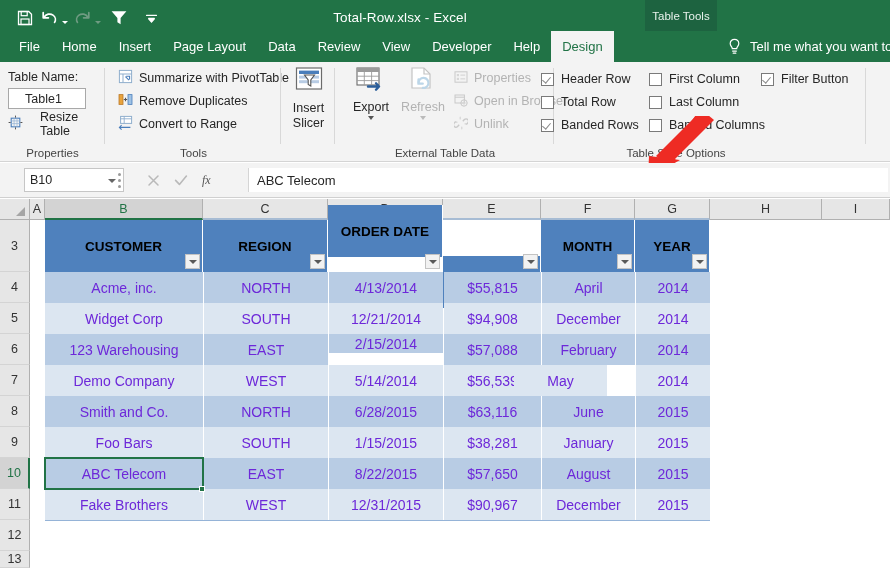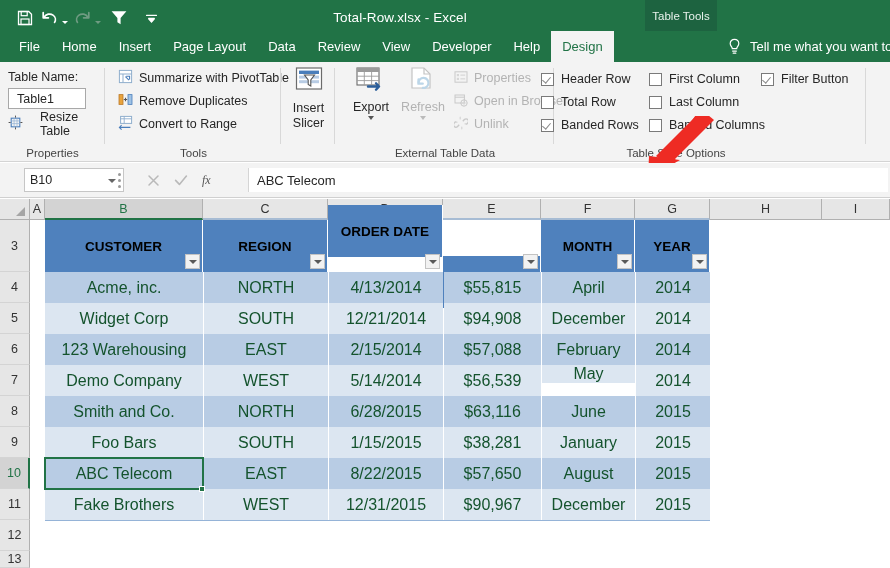--- a/index.html
+++ b/index.html
@@ -81,21 +81,21 @@
   .rsep {
     position: absolute; top: 6px; width: 1px; height: 76px; background: #d8d8d8;
   }
 
   
   #grp-properties { left: 0; width: 105px; }
   .lbl-tablename { position: absolute; left: 8px; top: 8px; font-size: 12.5px; color: #262626; }
   .tablename-input {
     position: absolute; left: 8px; top: 26px; width: 78px; height: 21px;
     background: #ffffff; border: 1px solid #a8a8a8;
-    font-size: 12.5px; color: #262626; padding: 0 8px;
+    font-size: 12.5px; color: #262626; padding: 0 16px;
     display: flex; align-items: center;
   }
   .resize-table {
     position: absolute; left: 8px; top: 52px; height: 20px;
     display: flex; align-items: center; gap: 17px; font-size: 12.5px; color: #262626;
   }
 
   
   #grp-tools { left: 106px; width: 175px; }
   .tool-item {
@@ -209,21 +209,21 @@
     background: #e6e6e6;
     border-right: 1px solid #b0b0b0; border-bottom: 1px solid #d4d4d4;
     display: flex; align-items: center; justify-content: center;
     font-size: 12.5px; color: #333333;
   }
   .rowhead.sel { background: #d3d3d3; color: #217346; border-right: 2px solid #217346; }
 
   .cell {
     position: absolute;
     display: flex; align-items: center; justify-content: center;
-    font-size: 16px; color: #14532d;
+    font-size: 14px; color: #6d28d9;
     overflow: hidden; white-space: nowrap;
   }
   .cell.hdr {
     background: #4f81bd; font-weight: bold; font-size: 13.5px; color: #000000;
     border-right: 1px solid #ffffff;
   }
   .cell.band-a { background: #b8cce4; }
   .cell.band-b { background: #dce6f1; }
 
   .filter-btn {
@@ -589,30 +589,30 @@
 
     <div class="cell band-b" style="left:45px;  top:104px; width:158px; height:31px;">Widget Corp</div>
     <div class="cell band-b" style="left:204px; top:104px; width:124px; height:31px;">SOUTH</div>
     <div class="cell band-b" style="left:329px; top:104px; width:114px; height:31px;">12/21/2014</div>
     <div class="cell band-b" style="left:444px; top:104px; width:97px;  height:31px;">$94,908</div>
     <div class="cell band-b" style="left:542px; top:104px; width:93px;  height:31px;">December</div>
     <div class="cell band-b" style="left:636px; top:104px; width:74px;  height:31px;">2014</div>
 
     <div class="cell band-a" style="left:45px;  top:135px; width:158px; height:31px;">123 Warehousing</div>
     <div class="cell band-a" style="left:204px; top:135px; width:124px; height:31px;">EAST</div>
-    <div class="cell band-a" style="left:329px; top:135px; width:114px; height:31px;">2/15/2014</div>
+    <div class="cell band-a" style="left:329px; top:135px; width:114px; height:19px;">2/15/2014</div>
     <div class="cell band-a" style="left:444px; top:135px; width:97px;  height:31px;">$57,088</div>
     <div class="cell band-a" style="left:542px; top:135px; width:93px;  height:31px;">February</div>
     <div class="cell band-a" style="left:636px; top:135px; width:74px;  height:31px;">2014</div>
 
     <div class="cell band-b" style="left:45px;  top:166px; width:158px; height:31px;">Demo Company</div>
     <div class="cell band-b" style="left:204px; top:166px; width:124px; height:31px;">WEST</div>
     <div class="cell band-b" style="left:329px; top:166px; width:114px; height:31px;">5/14/2014</div>
     <div class="cell band-b" style="left:444px; top:166px; width:97px;  height:31px;">$56,539</div>
-    <div class="cell band-b" style="left:542px; top:166px; width:93px;  height:18px;">May</div>
+    <div class="cell band-b" style="left:514px; top:166px; width:93px;  height:31px;">May</div>
     <div class="cell band-b" style="left:636px; top:166px; width:74px;  height:31px;">2014</div>
 
     <div class="cell band-a" style="left:45px;  top:197px; width:158px; height:31px;">Smith and Co.</div>
     <div class="cell band-a" style="left:204px; top:197px; width:124px; height:31px;">NORTH</div>
     <div class="cell band-a" style="left:329px; top:197px; width:114px; height:31px;">6/28/2015</div>
     <div class="cell band-a" style="left:444px; top:197px; width:97px;  height:31px;">$63,116</div>
     <div class="cell band-a" style="left:542px; top:197px; width:93px;  height:31px;">June</div>
     <div class="cell band-a" style="left:636px; top:197px; width:74px;  height:31px;">2015</div>
 
     <div class="cell band-b" style="left:45px;  top:228px; width:158px; height:31px;">Foo Bars</div>

